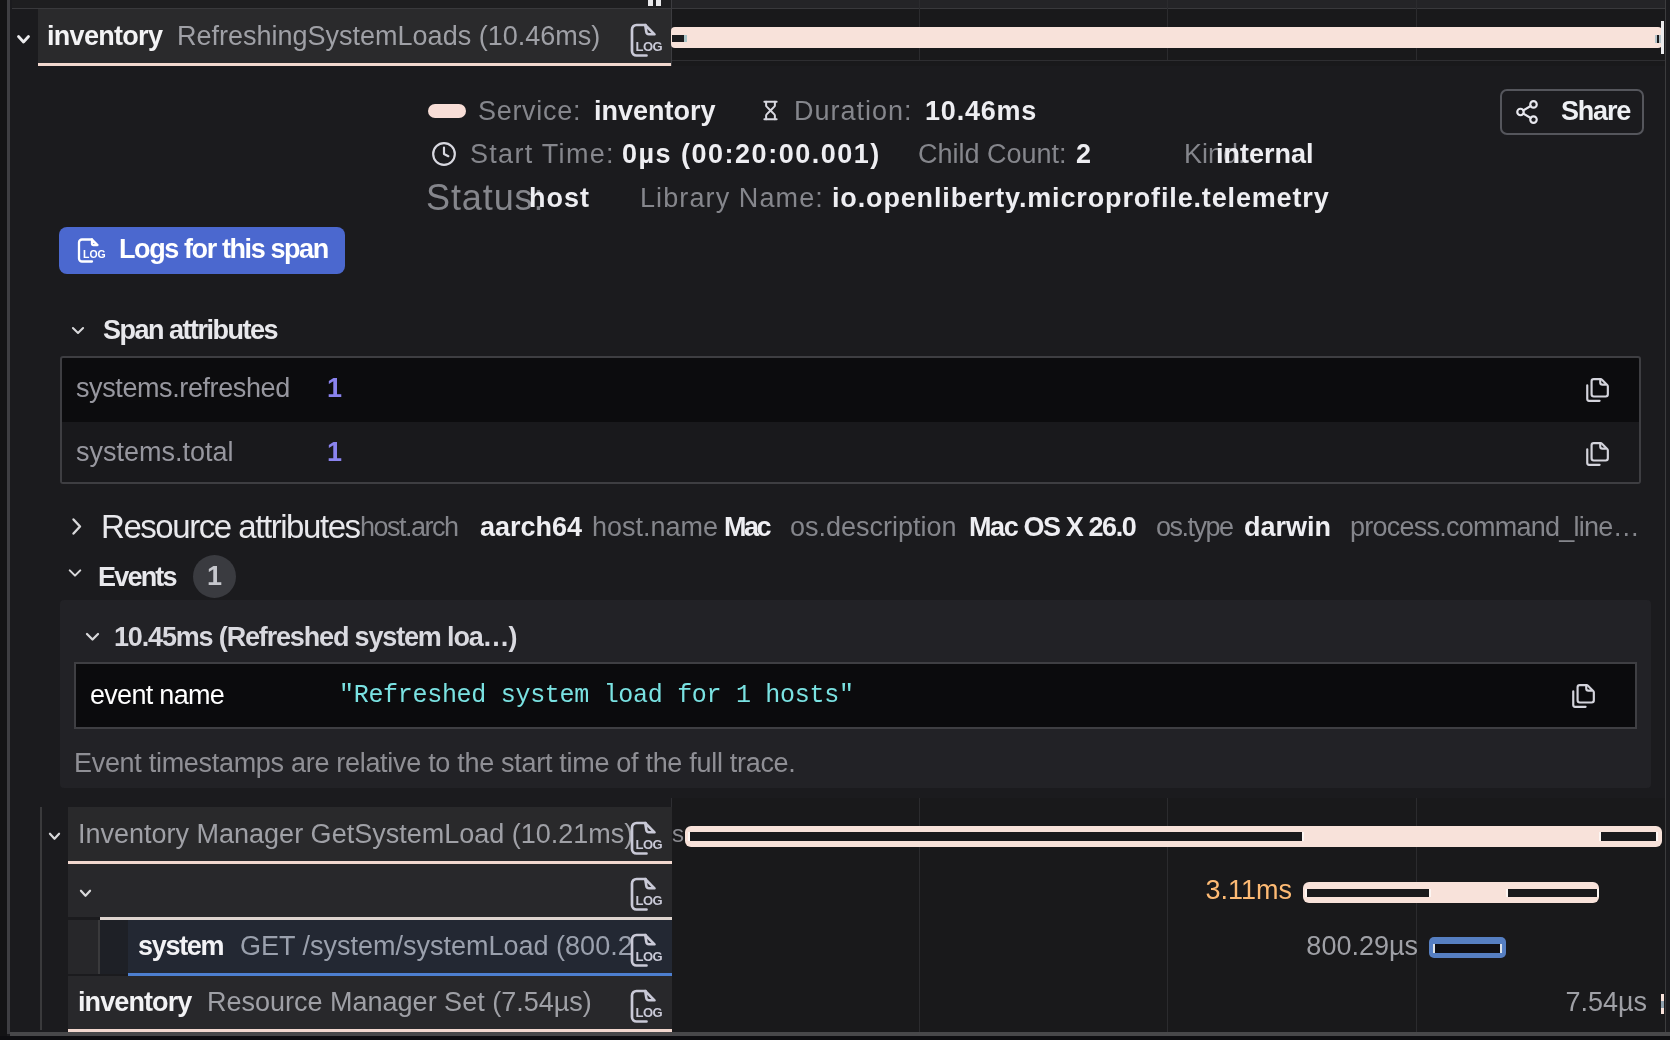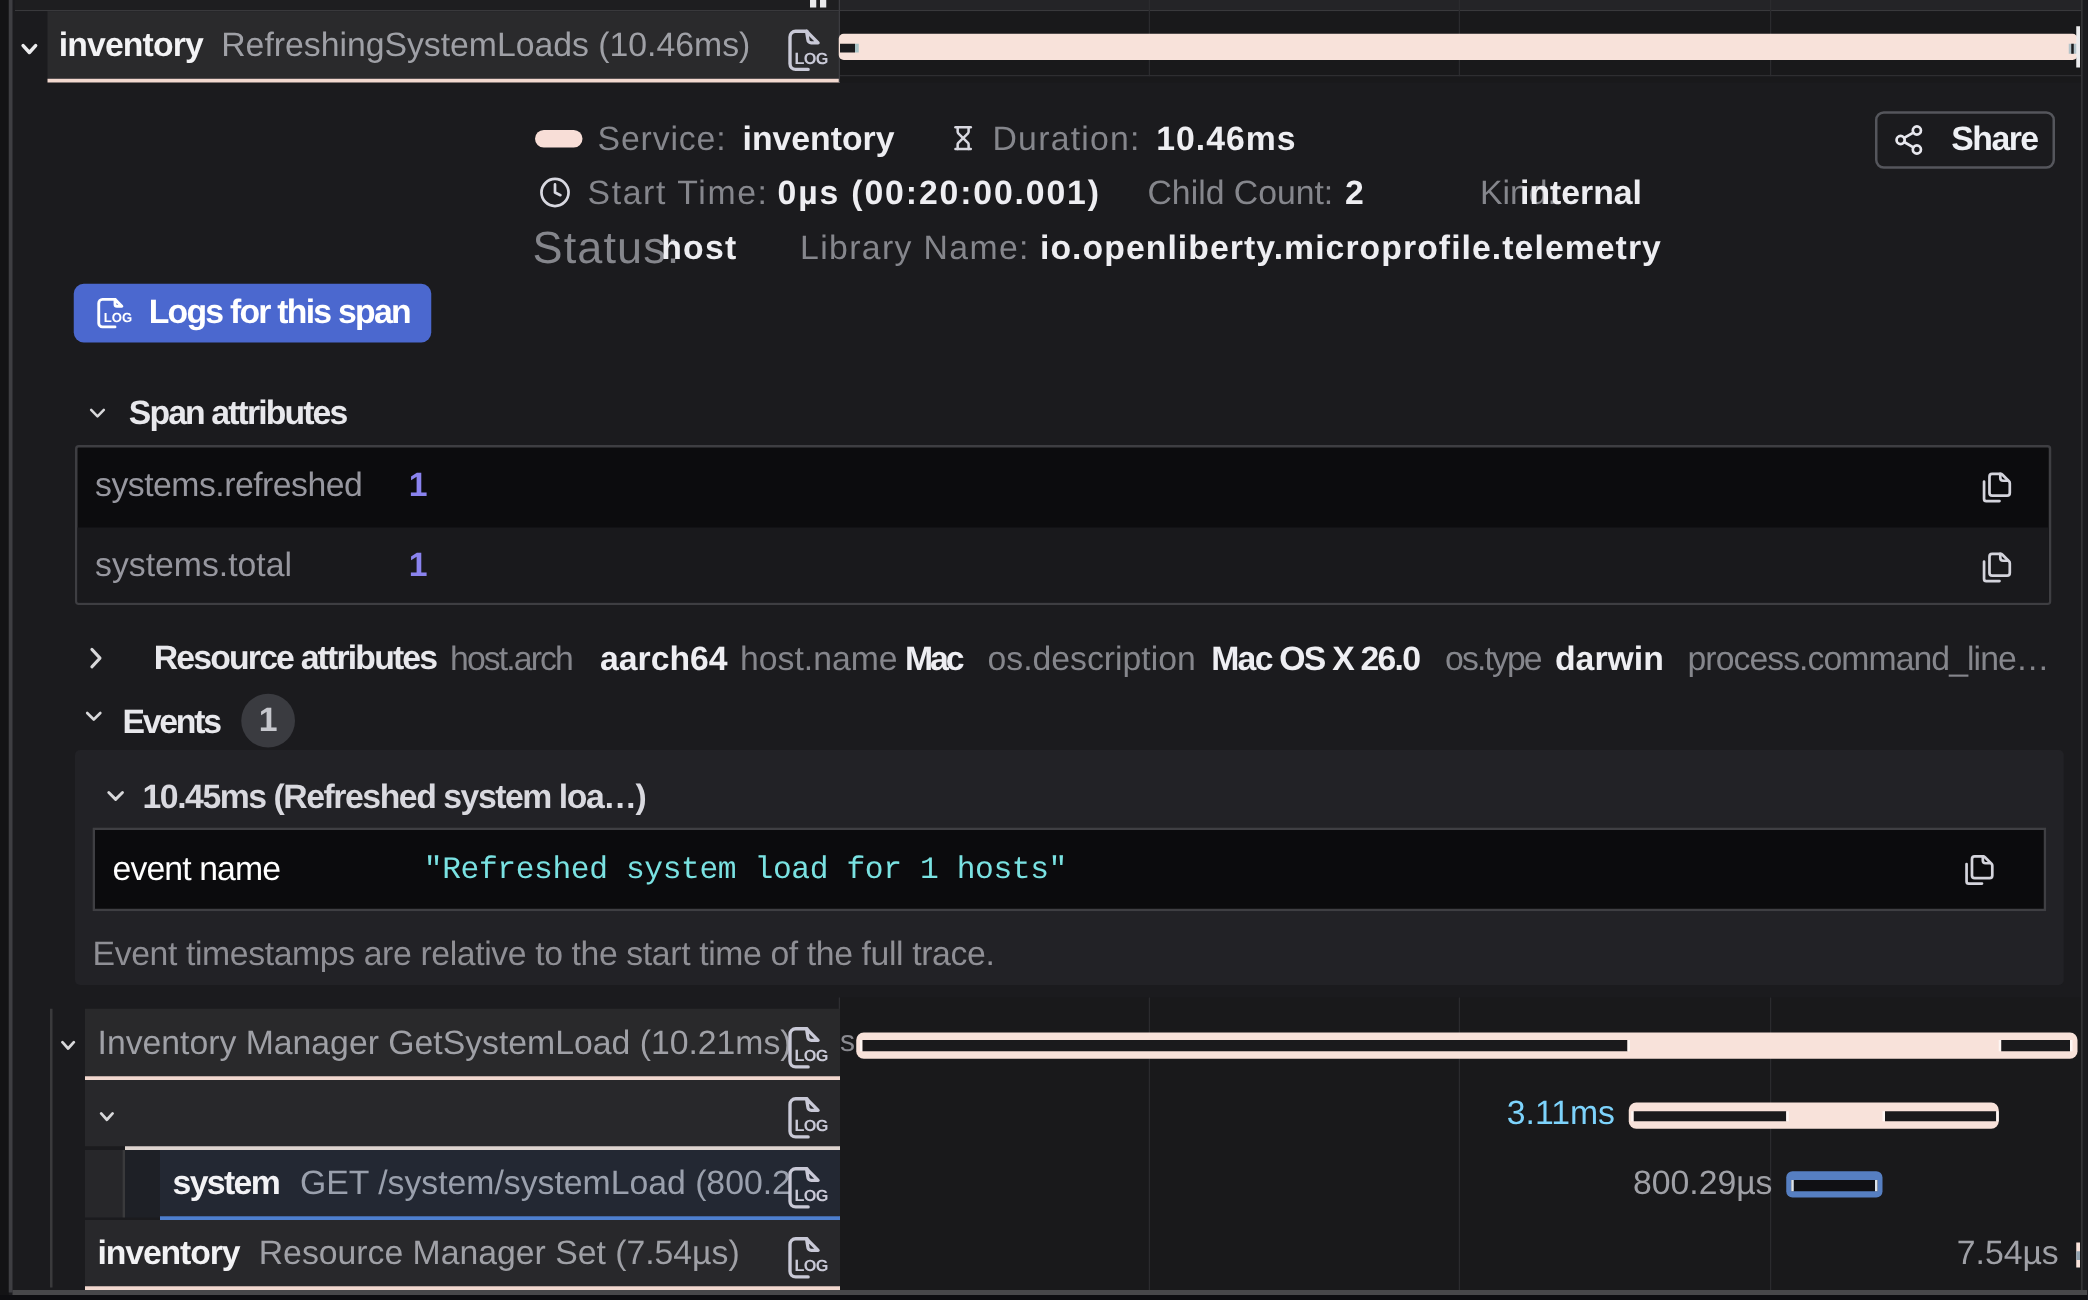--- a/index.html
+++ b/index.html
@@ -119,21 +119,21 @@
     </svg>
   <svg class="abs" style="left:1584px;top:440px;" width="26" height="28" viewBox="0 0 24 24" fill="none" stroke="#d4d4dc" stroke-width="2" stroke-linecap="round" stroke-linejoin="round">
       <path d="M20 7h-3a2 2 0 0 1-2-2V2"></path>
       <path d="M9 18a2 2 0 0 1-2-2V4a2 2 0 0 1 2-2h6.172a2 2 0 0 1 1.414.586l4.828 4.828A2 2 0 0 1 22 8.828V16a2 2 0 0 1-2 2z"></path>
       <path d="M3 7.6v12.8A1.6 1.6 0 0 0 4.6 22h9.8"></path>
     </svg>
 
   <svg class="abs" style="left:70px;top:517px;" width="13" height="19" viewBox="0 0 13 19">
       <polyline points="3.5,2.5 10,9.5 3.5,16.5" fill="none" stroke="#d8d8da" stroke-width="2.4" stroke-linecap="round" stroke-linejoin="round"></polyline>
     </svg>
-  <div class="txt" style="left:101px;top:512px;height:29px;font-size:27px;font-weight:bold;color:#e8e8ec;letter-spacing:-1.45px;margin-left:22px;">Resource attributes</div>
+  <div class="txt" style="left:101px;top:512px;height:29px;font-size:33px;font-weight:normal;color:#e8e8ec;letter-spacing:-1.45px;">Resource attributes</div>
   <div class="txt lbl" style="left:360px;top:513px;height:28px;font-size:27px;letter-spacing:-1.5px;">host.arch</div>
   <div class="txt val" style="left:480px;top:513px;height:28px;font-size:27px;">aarch64</div>
   <div class="txt lbl" style="left:592px;top:513px;height:28px;font-size:27px;">host.name</div>
   <div class="txt val" style="left:724px;top:513px;height:28px;font-size:27px;letter-spacing:-2.5px;">Mac</div>
   <div class="txt lbl" style="left:790px;top:513px;height:28px;font-size:27px;">os.description</div>
   <div class="txt val" style="left:969px;top:513px;height:28px;font-size:27px;letter-spacing:-1.4px;">Mac OS X 26.0</div>
   <div class="txt lbl" style="left:1156px;top:513px;height:28px;font-size:27px;letter-spacing:-1.5px;">os.type</div>
   <div class="txt val" style="left:1244px;top:513px;height:28px;font-size:27px;">darwin</div>
   <div class="txt lbl" style="left:1350px;top:513px;height:28px;font-size:27px;letter-spacing:-0.75px;">process.command_line…</div>
 
@@ -194,21 +194,21 @@
   <div class="abs" style="left:68px;top:864px;width:604px;height:53px;background:#28282b;"></div>
   <div class="abs" style="left:100px;top:917px;width:572px;height:3px;background:#ded4cf;"></div>
   <svg class="abs" style="left:79px;top:888px;" width="13" height="11" viewBox="0 0 14 12">
       <polyline points="2,3 7,8.5 12,3" fill="none" stroke="#d8d8da" stroke-width="2.4" stroke-linecap="round" stroke-linejoin="round"></polyline>
     </svg>
   <svg class="abs" style="left:629px;top:877px;" width="27" height="34" viewBox="0 0 27 34">
       <path d="M16.5 2 H7.5 a4.5 4.5 0 0 0 -4.5 4.5 v21.5 a4.5 4.5 0 0 0 4.5 4.5 h10" fill="none" stroke="#c9c9d7" stroke-width="2.7" stroke-linecap="round" stroke-linejoin="round"></path>
       <path d="M16.2 2 L25.5 11.3 h-5.6 a2.6 2.6 0 0 1 -2.6 -2.6 Z" fill="none" stroke="#c9c9d7" stroke-width="2.6" stroke-linejoin="round"></path>
       <text x="6.5" y="28" font-family="Liberation Sans, sans-serif" font-size="13" font-weight="bold" fill="#c9c9d7" letter-spacing="-0.5">LOG</text>
     </svg>
-  <div class="txt" style="left:1170px;top:864px;width:122px;height:53px;justify-content:flex-end;font-size:27px;color:#7dd3fc;">3.11ms</div>
+  <div class="txt" style="left:1170px;top:864px;width:122px;height:53px;justify-content:flex-end;font-size:27px;color:#fdba74;">3.11ms</div>
   <div class="abs" style="left:1303px;top:882px;width:296px;height:21px;background:#f8e2da;border-radius:6px;"></div>
   <div class="abs" style="left:1304.5px;top:889px;width:2px;height:8px;background:#fdf6f3;"></div>
   <div class="abs" style="left:1306.5px;top:889px;width:122px;height:8px;background:#1a1a1c;"></div>
   <div class="abs" style="left:1428.5px;top:889px;width:2px;height:8px;background:#fdf6f3;"></div>
   <div class="abs" style="left:1505.5px;top:889px;width:2px;height:8px;background:#fdf6f3;"></div>
   <div class="abs" style="left:1507.5px;top:889px;width:89px;height:8px;background:#1a1a1c;"></div>
   <div class="abs" style="left:1596.5px;top:889px;width:2px;height:8px;background:#fdf6f3;"></div>
 
   <div class="abs" style="left:68px;top:920px;width:30px;height:54px;background:#27272a;"></div>
   <div class="abs" style="left:98px;top:920px;width:2px;height:54px;background:#3a3a3c;"></div>

